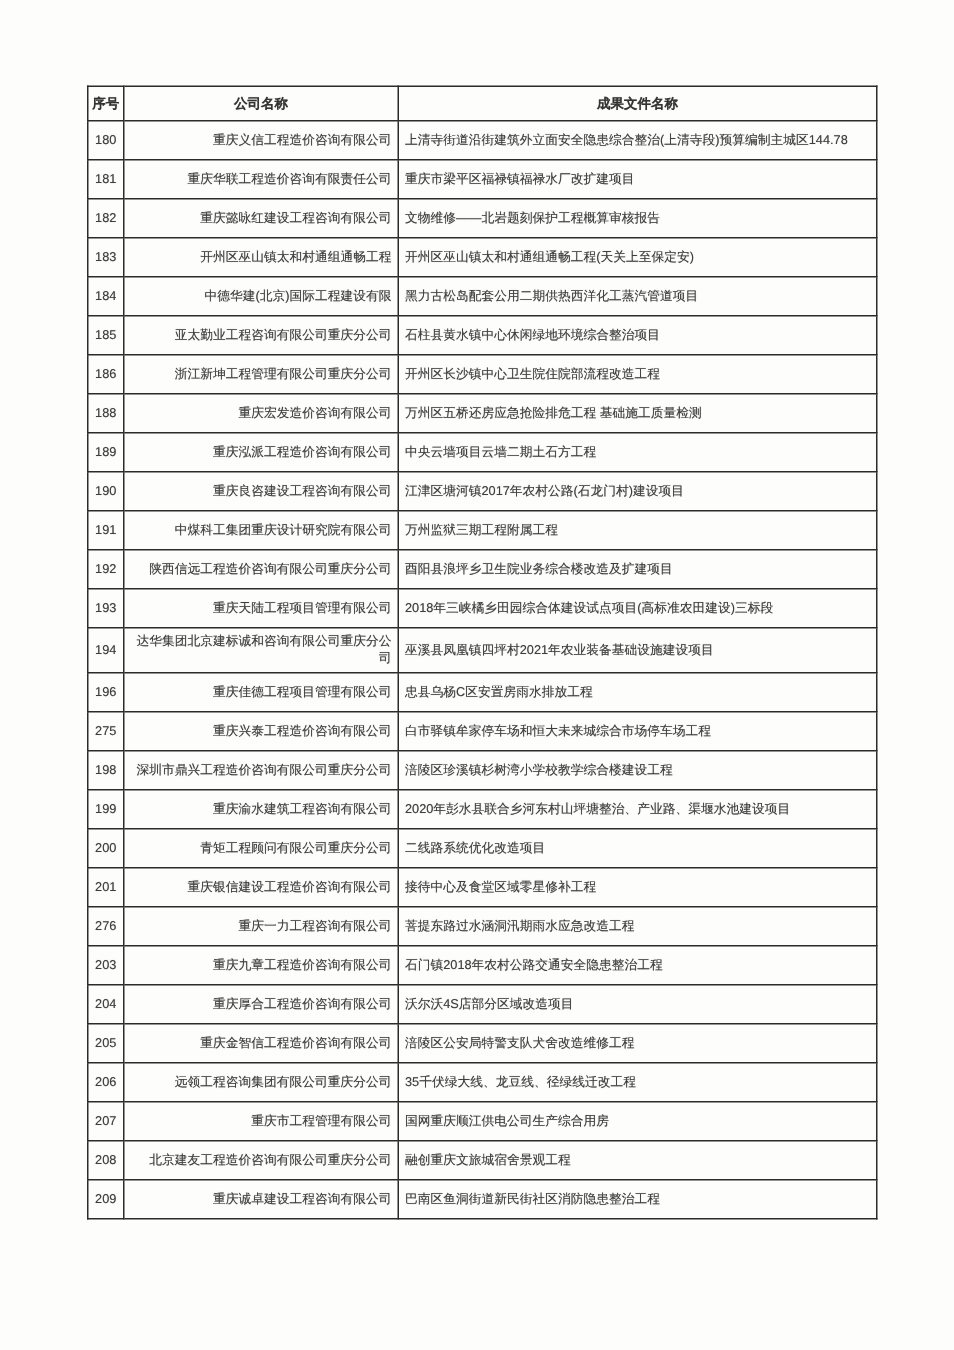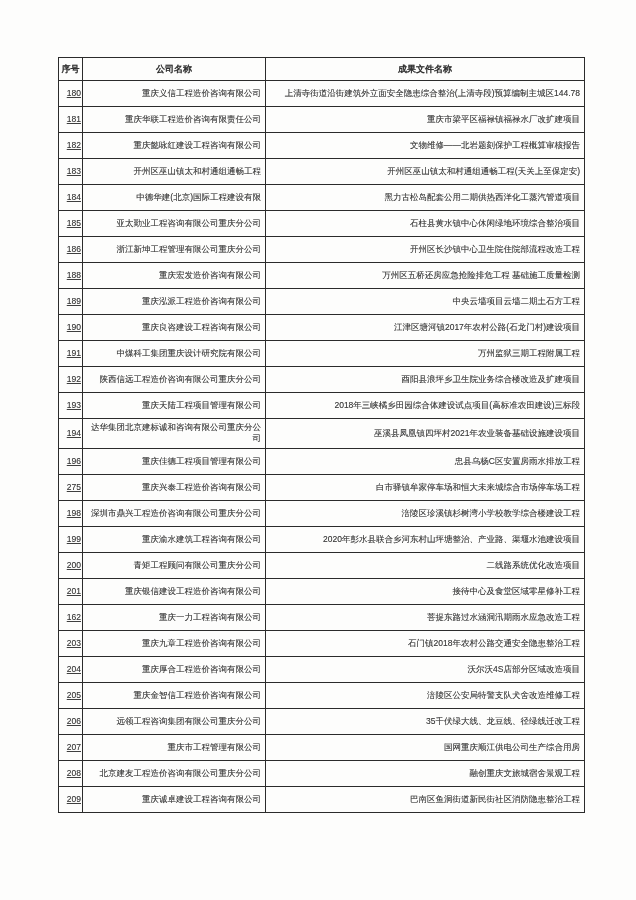--- a/index.html
+++ b/index.html
@@ -35,23 +35,23 @@
   }
   .doc-table th{
     font-weight:bold;
     color:#333333;
     text-align:center;
     font-size:9px;
     height:16px;
     padding:3px 2px;
   }
   .doc-table td{height:19px;}
-  td.cell-no{text-align:right;padding:3px 1px;text-decoration:underline;}
+  td.cell-no{text-align:center;padding:3px 1px;}
   td.cell-company{text-align:right;}
-  td.cell-project{text-align:right;}
+  td.cell-project{text-align:left;}
 </style>
 </head>
 <body>
 
 <div class="page">
   <table class="doc-table">
     <colgroup>
       <col class="c-no">
       <col class="c-company">
       <col class="c-project">
@@ -158,21 +158,21 @@
           <td class="cell-no">200</td>
           <td class="cell-company">青矩工程顾问有限公司重庆分公司</td>
           <td class="cell-project">二线路系统优化改造项目</td>
         </tr>
         <tr>
           <td class="cell-no">201</td>
           <td class="cell-company">重庆银信建设工程造价咨询有限公司</td>
           <td class="cell-project">接待中心及食堂区域零星修补工程</td>
         </tr>
         <tr>
-          <td class="cell-no">162</td>
+          <td class="cell-no">276</td>
           <td class="cell-company">重庆一力工程咨询有限公司</td>
           <td class="cell-project">菩提东路过水涵洞汛期雨水应急改造工程</td>
         </tr>
         <tr>
           <td class="cell-no">203</td>
           <td class="cell-company">重庆九章工程造价咨询有限公司</td>
           <td class="cell-project">石门镇2018年农村公路交通安全隐患整治工程</td>
         </tr>
         <tr>
           <td class="cell-no">204</td>

